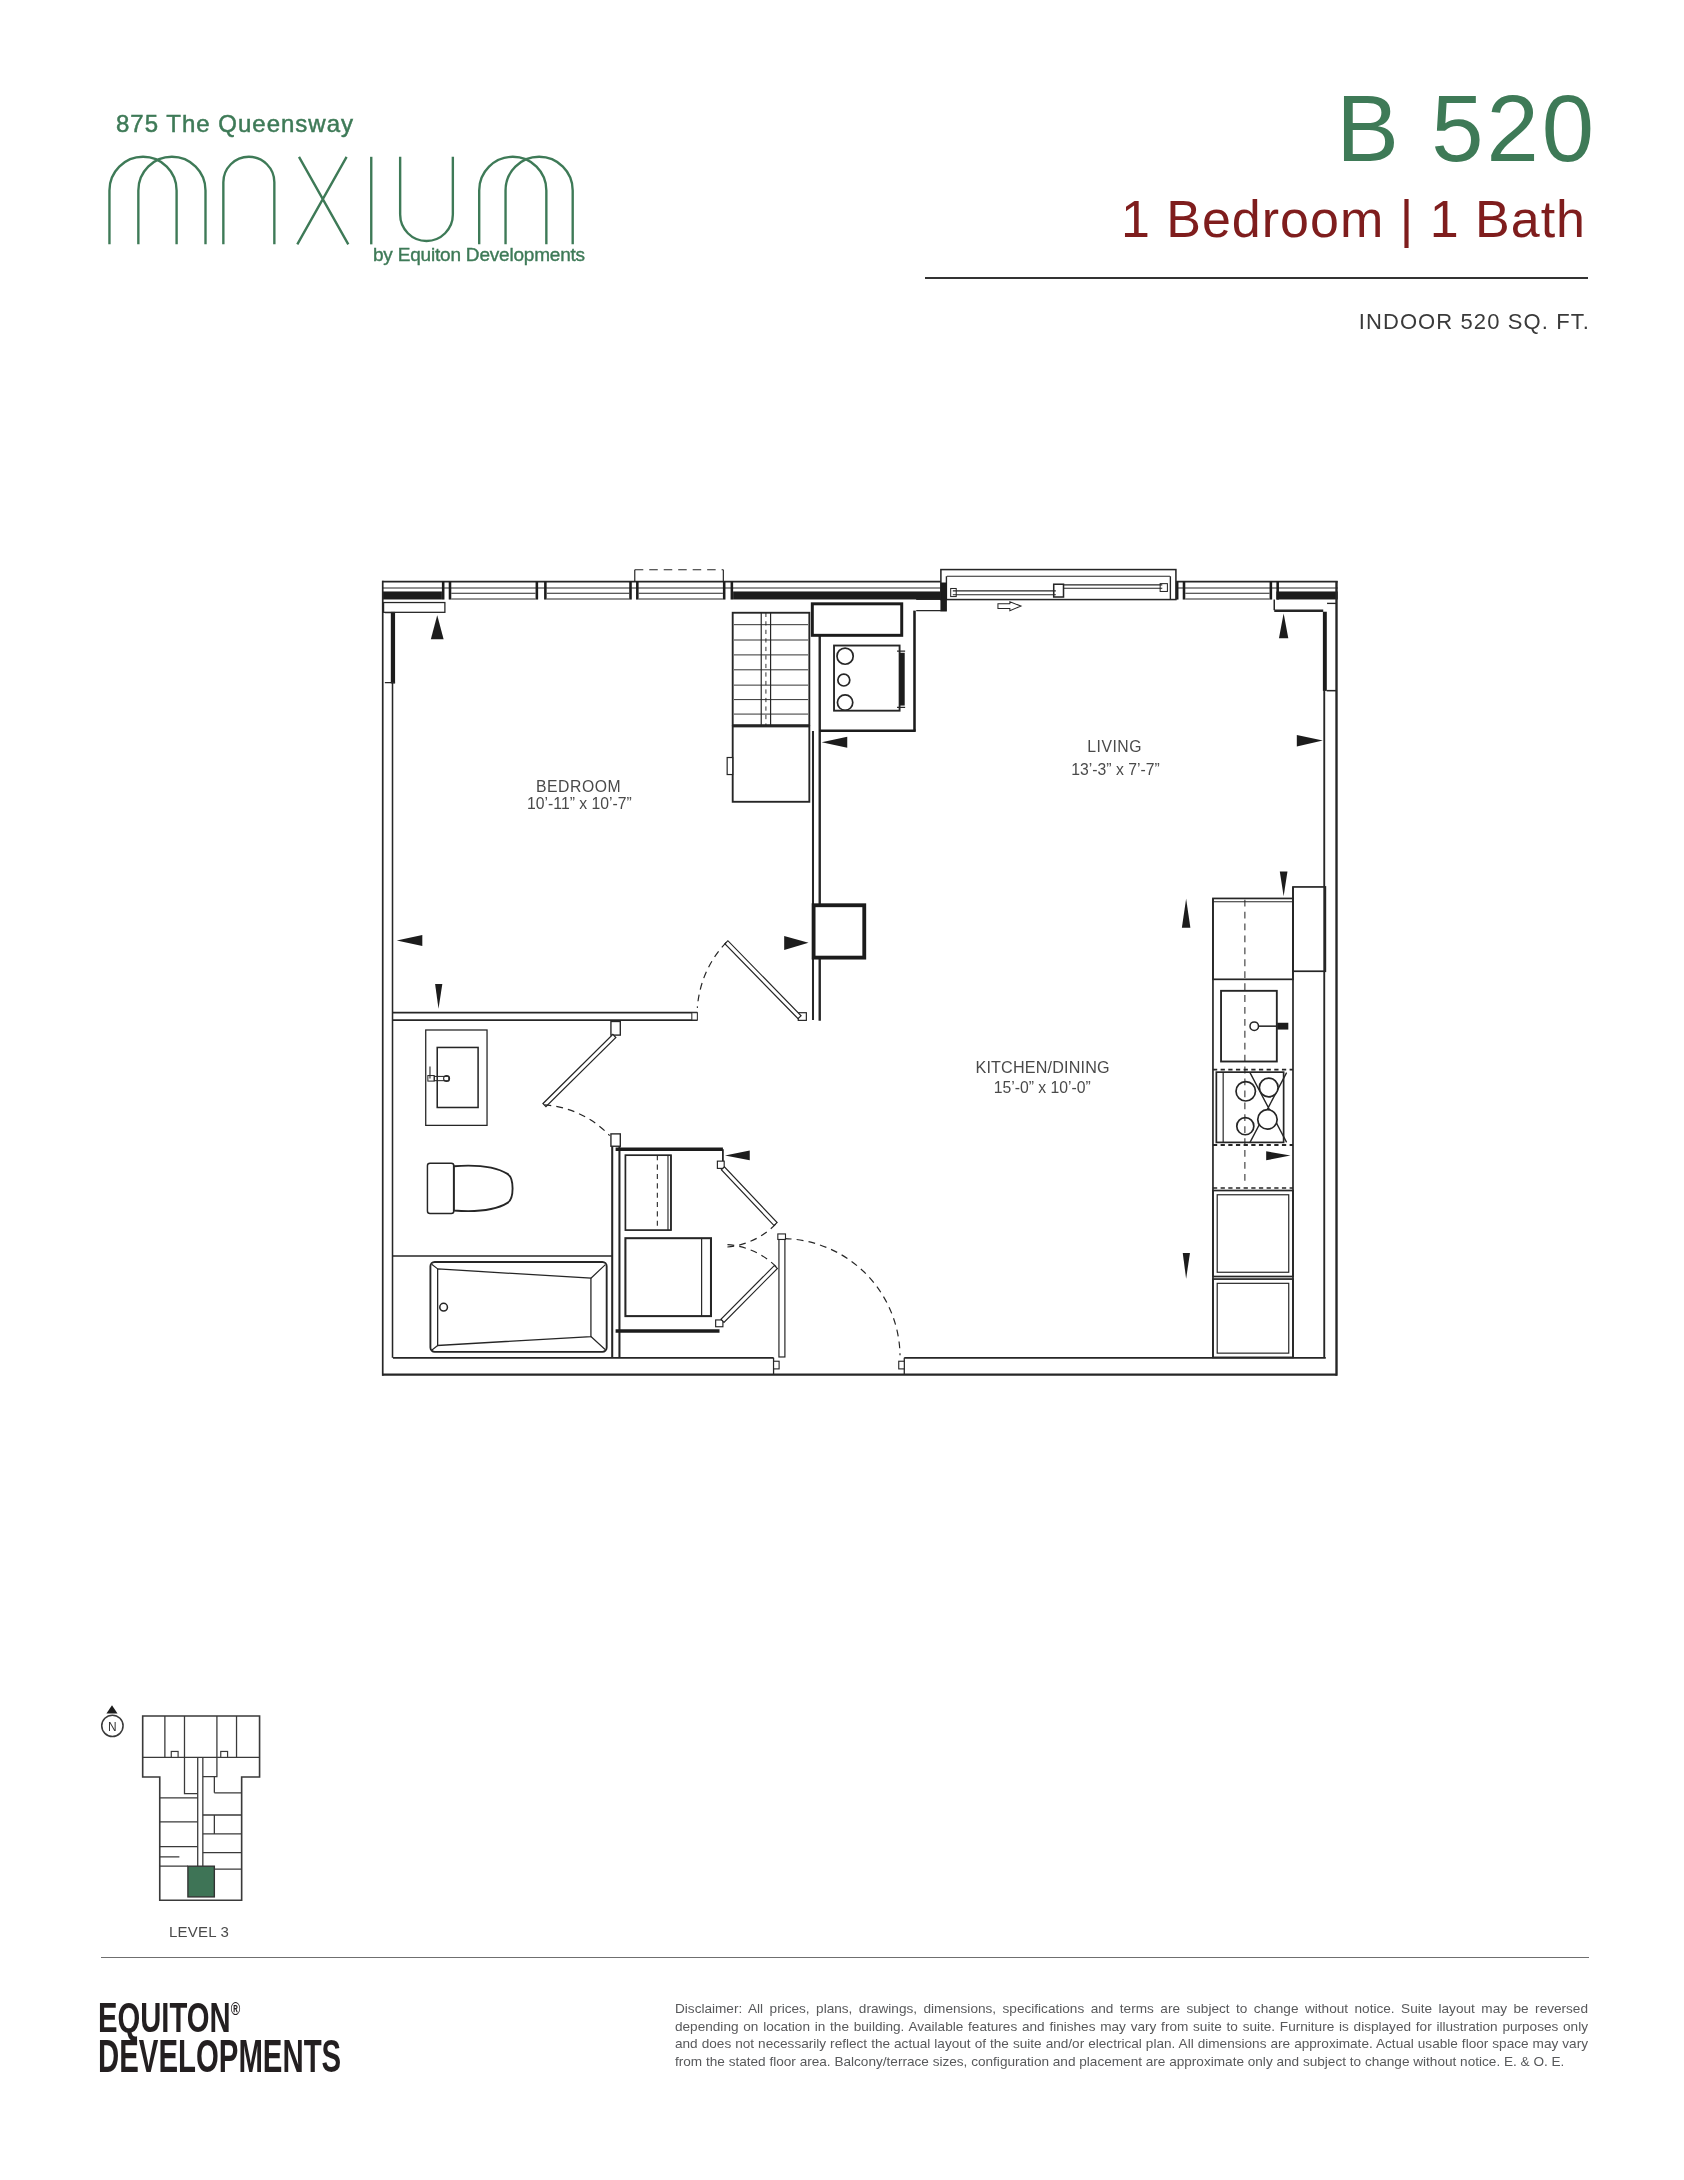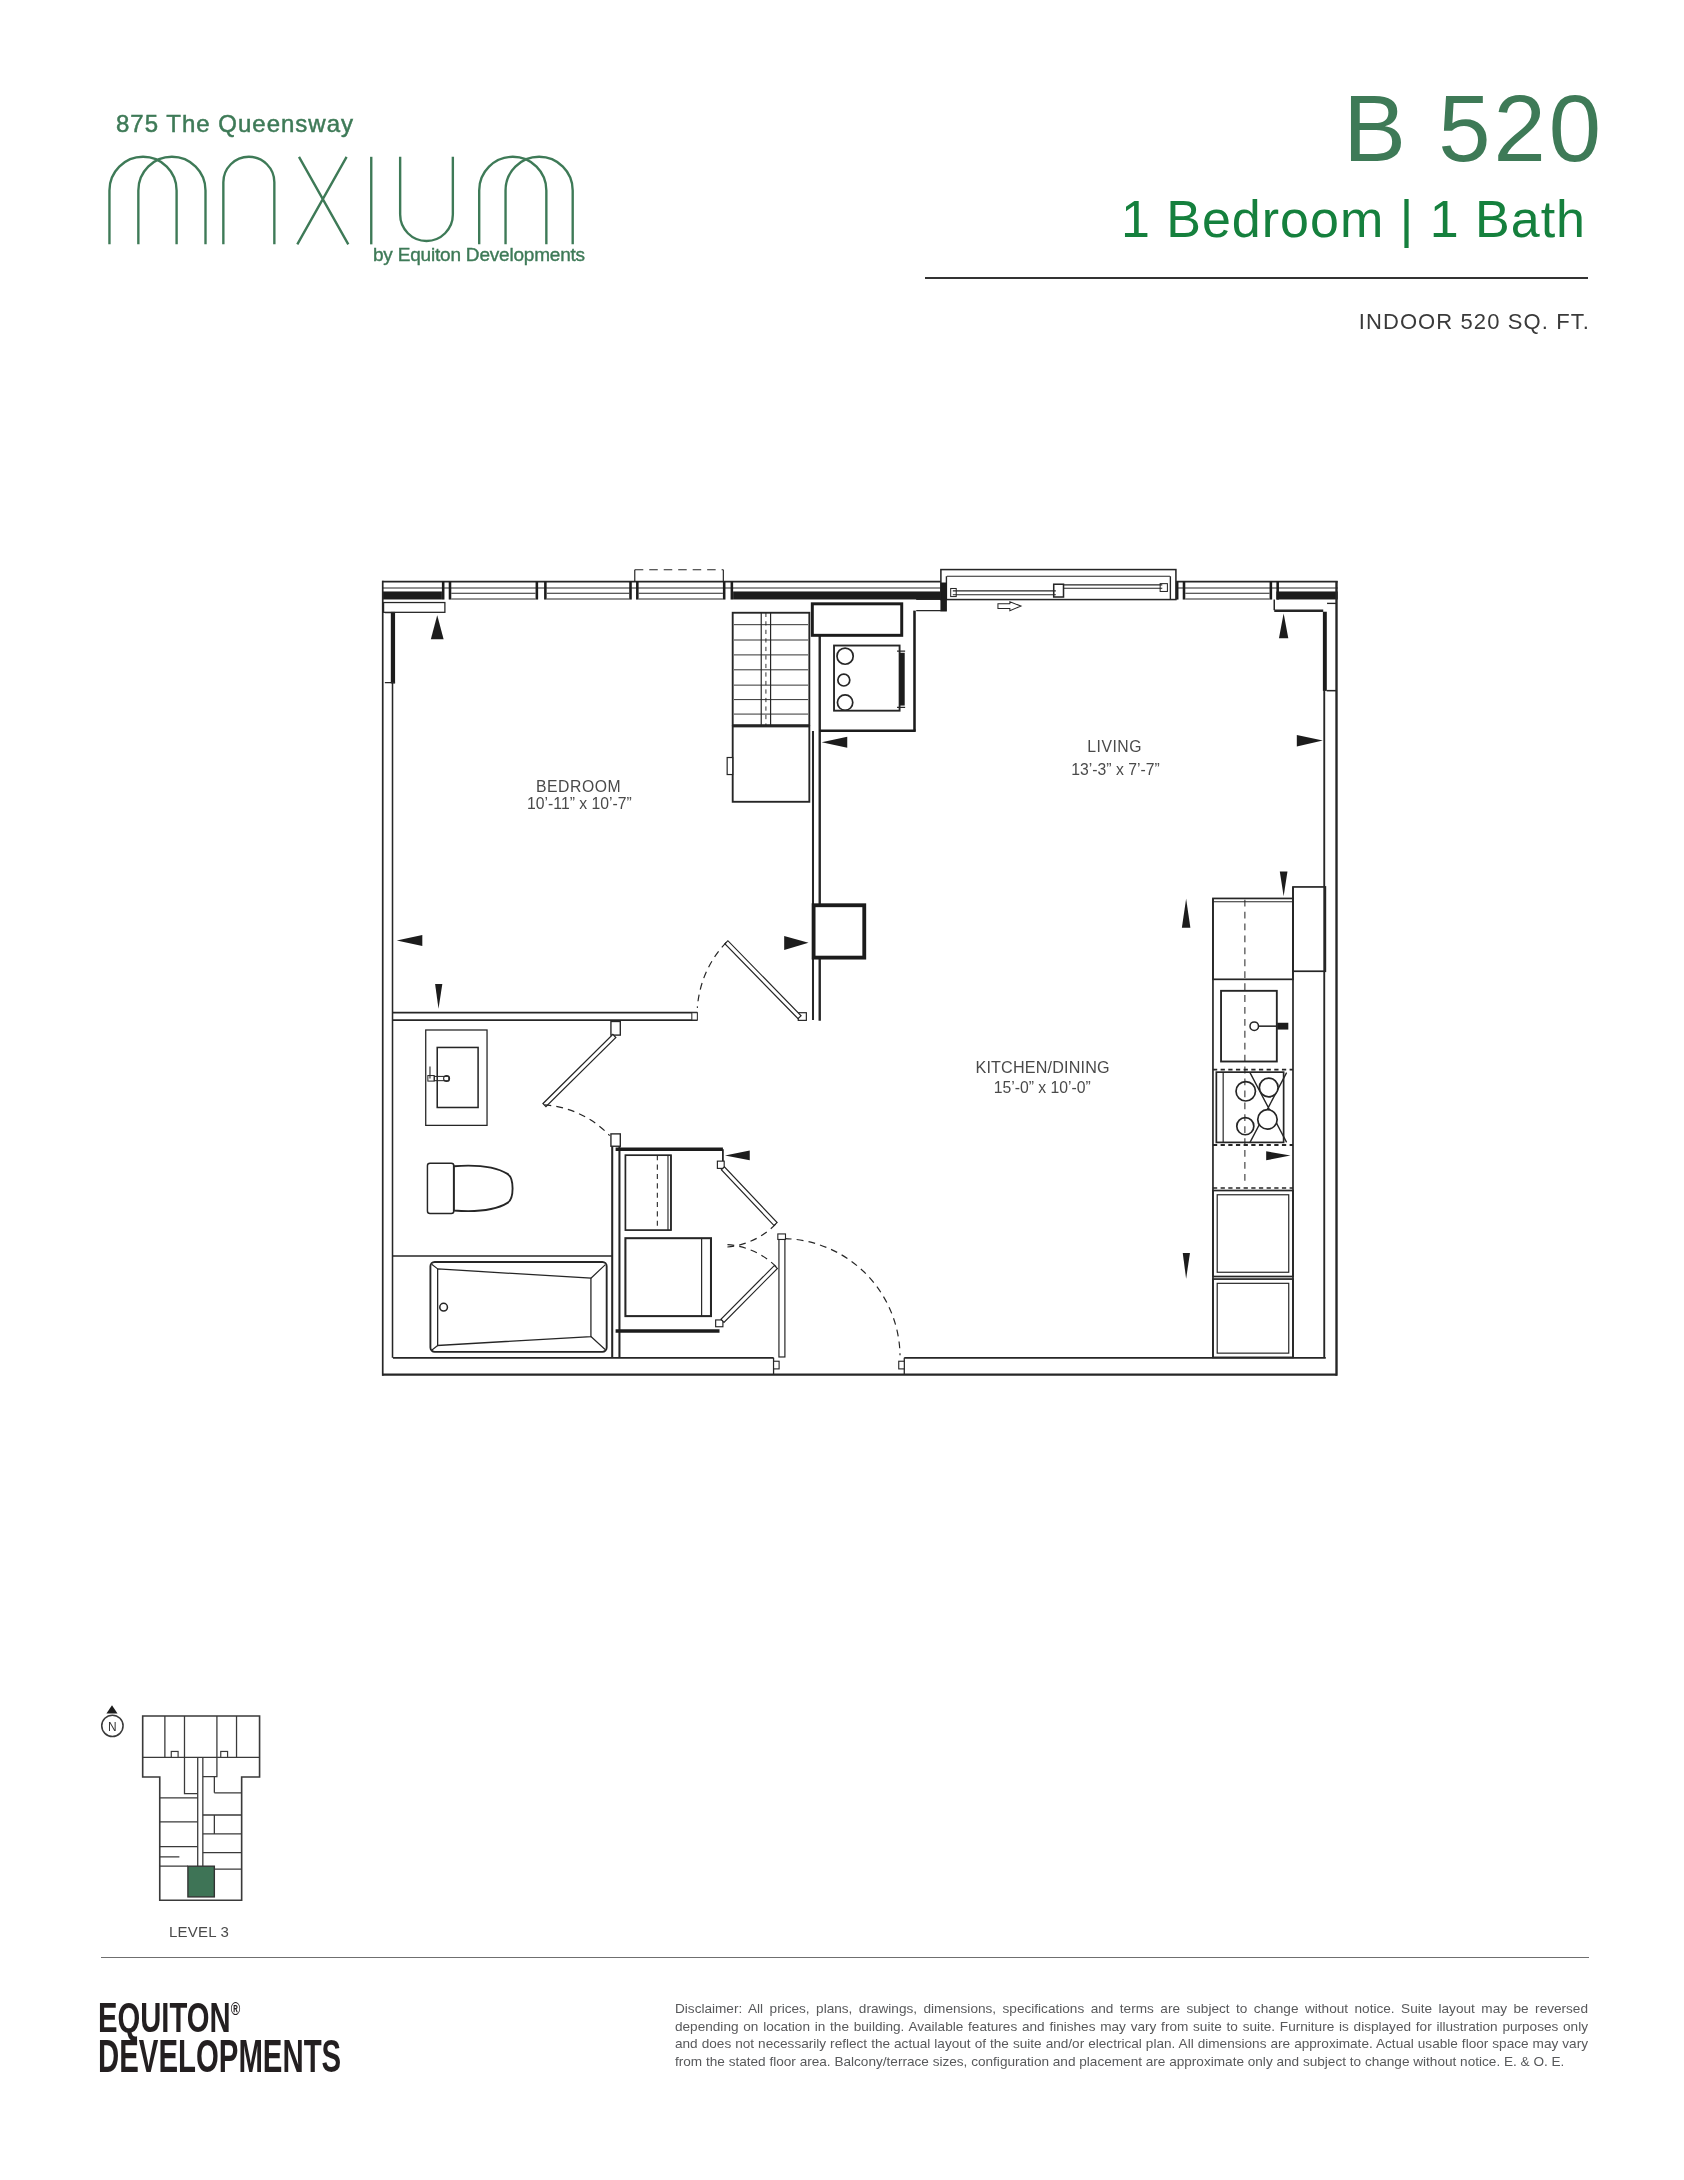--- a/index.html
+++ b/index.html
@@ -33,23 +33,23 @@
 
     <g>
       <path d="M443,111 V47.5 A39.5,39.5 0 0 1 522,47.5 V111"></path>
       <path d="M474,111 V47.5 A39.5,39.5 0 0 1 553,47.5 V111"></path>
     </g>
   </g>
 </svg>
 
 <div class="abs green" style="left:373px;top:244px;font-size:19px;font-weight:normal;-webkit-text-stroke:0.4px #3e7a57;letter-spacing:-0.2px;">by Equiton Developments</div>
 
-<div class="abs green" style="right:81px;top:75px;font-size:94px;font-weight:normal;letter-spacing:3px;margin-left:19px;">B 520</div>
-
-<div class="abs" style="right:99px;top:189px;font-size:52px;color:#15803d;letter-spacing:1px;">1 Bedroom | 1 Bath</div>
+<div class="abs green" style="right:88px;top:75px;font-size:94px;font-weight:normal;letter-spacing:3px;margin-left:19px;">B 520</div>
+
+<div class="abs" style="right:99px;top:189px;font-size:52px;color:#7f1d1d;letter-spacing:1px;">1 Bedroom | 1 Bath</div>
 
 <div class="abs" style="left:925px;top:277px;width:663px;height:2.1px;background:#333;"></div>
 
 <div class="abs" style="right:95px;top:309px;font-size:22px;color:#3a3a3a;letter-spacing:1.1px;">INDOOR 520 SQ. FT.</div>
 
 <svg class="abs" style="left:366px;top:554px;" width="988" height="843" viewBox="430 650 1160 990">
 <g fill="none" stroke="#262626" stroke-linecap="butt">
 
 <g>
 <path d="M449,682.5 H1105 M1381,682.5 H1571" stroke-width="2"></path>

